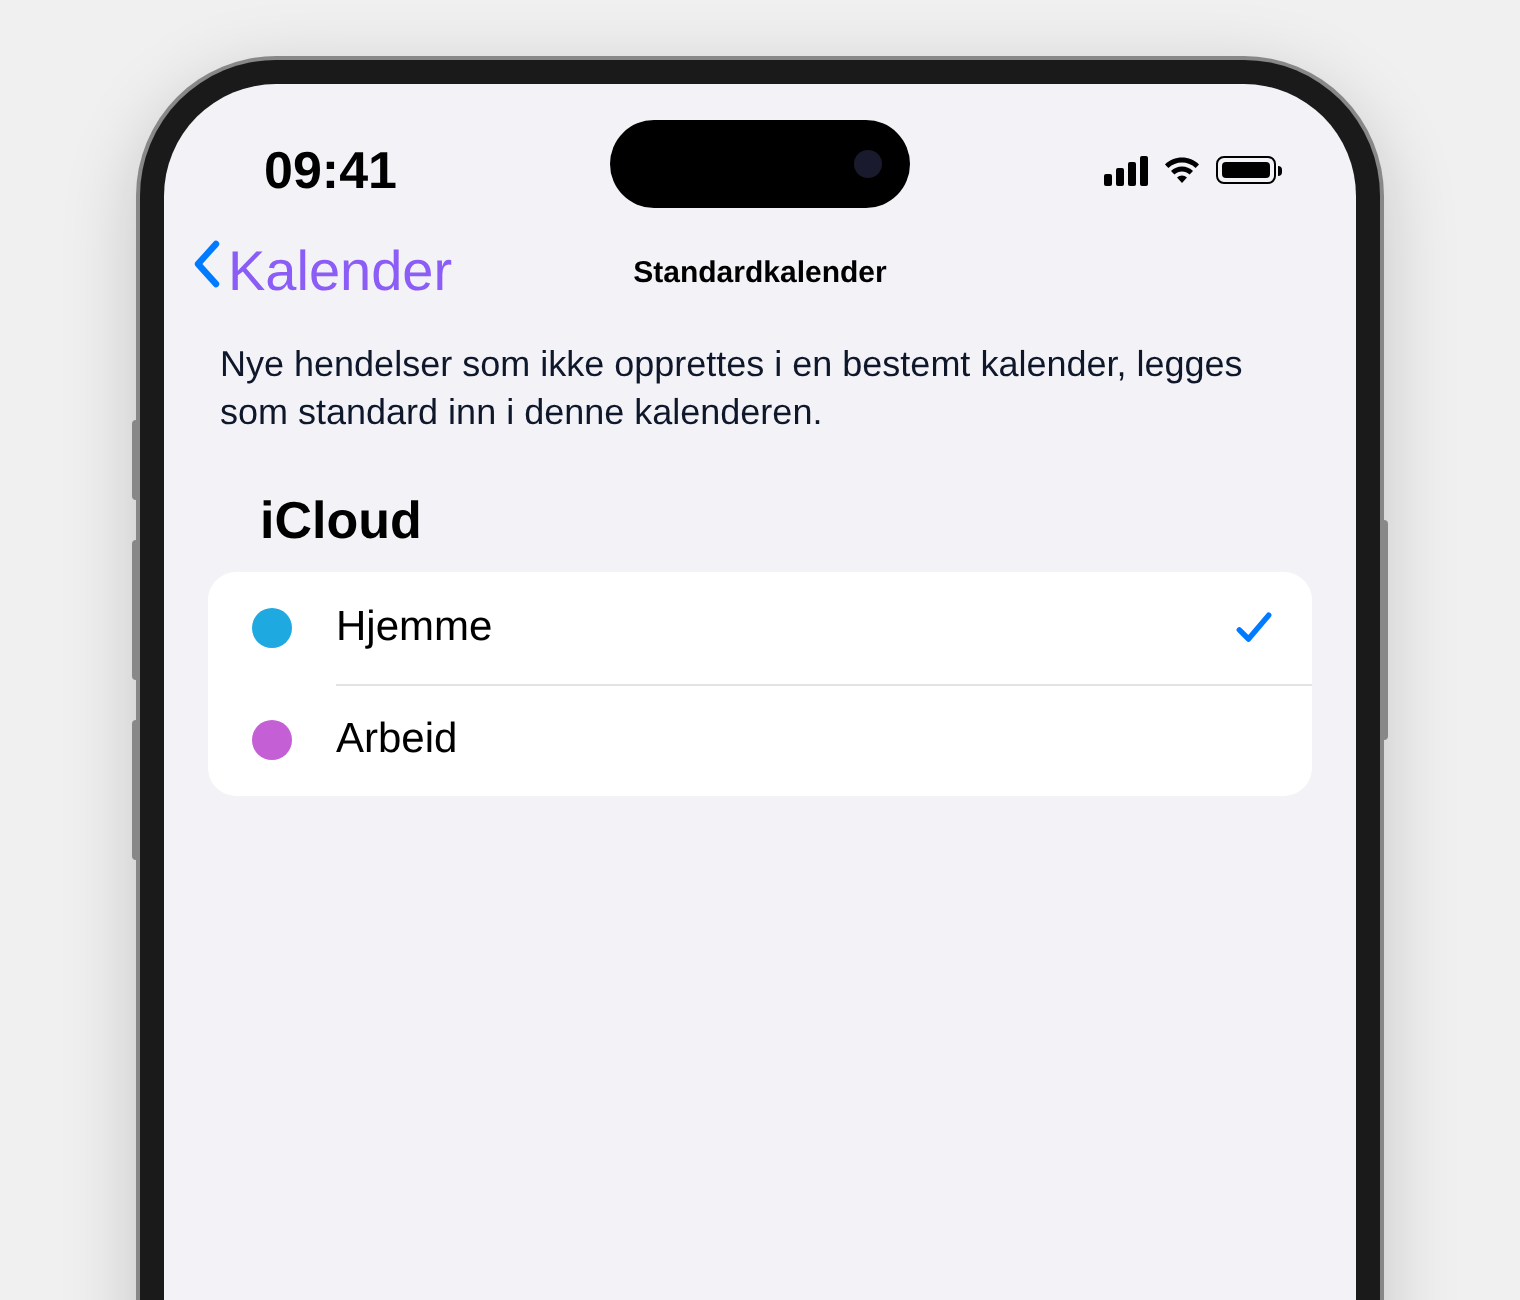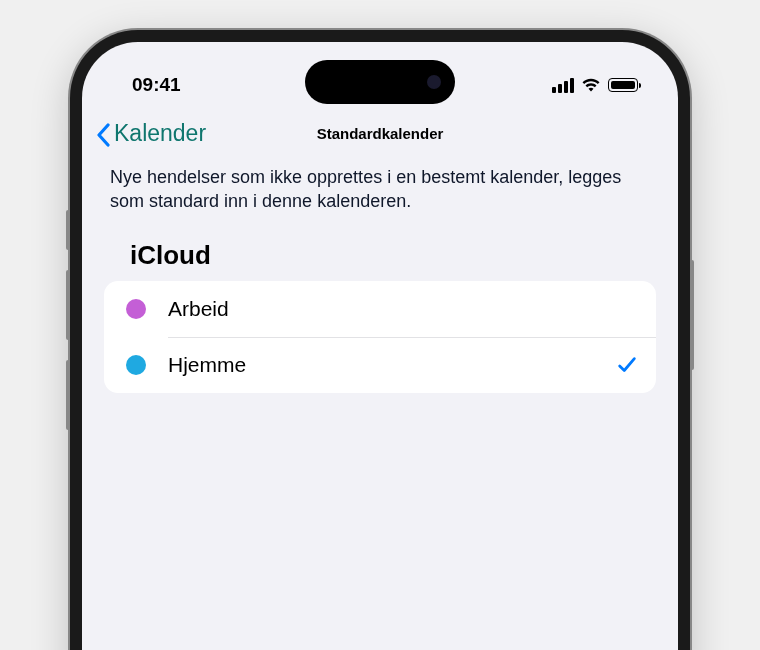--- a/index.html
+++ b/index.html
@@ -89,21 +89,21 @@
       background: #1a1a2e;
       border-radius: 50%;
     }
     .status-bar {
       display: flex;
       justify-content: space-between;
       align-items: center;
       padding: 24px 40px 0 50px;
       height: 62px;
       font-weight: 600;
-      font-size: 19px;
+      font-size: 26px;
       color: #000;
     }
     .status-right {
       display: flex;
       align-items: center;
       gap: 7px;
     }
     .cellular {
       display: flex;
       align-items: flex-end;
@@ -144,23 +144,23 @@
       border-radius: 2px;
     }
     .nav-bar {
       display: flex;
       align-items: center;
       padding: 16px 18px 14px 14px;
       position: relative;
     }
     .back-button {
       display: flex;
-      align-items: flex-end;
-      color: #0f766e;
-      font-size: 23px;
+      align-items: flex-start;
+      color: #8b5cf6;
+      font-size: 28px;
       gap: 4px;
       cursor: pointer;
     }
     .chevron-left {
       width: 14px;
       height: 24px;
     }
     .nav-title {
       position: absolute;
       left: 50%;
@@ -259,26 +259,26 @@
       </div>
       <div class="nav-title">Standardkalender</div>
     </div>
 
     <div class="description">Nye hendelser som ikke opprettes i en bestemt kalender, legges som standard inn i denne kalenderen.</div>
 
     <div class="section-header">iCloud</div>
 
     <div class="list-group">
       <div class="list-item">
-        <div class="color-dot" style="background:#c45fd6"></div>
-        <div class="item-label">Arbeid</div>
-      </div>
-      <div class="list-item">
         <div class="color-dot" style="background:#1fa9e1"></div>
         <div class="item-label">Hjemme</div>
         <svg class="checkmark" viewBox="0 0 24 24">
           <path d="M4 13 L9 18 L20 5" stroke="#007aff" stroke-width="3" fill="none" stroke-linecap="round" stroke-linejoin="round"></path>
         </svg>
       </div>
+      <div class="list-item">
+        <div class="color-dot" style="background:#c45fd6"></div>
+        <div class="item-label">Arbeid</div>
+      </div>
     </div>
 
   </div>
 </div>
 
 </body></html>

